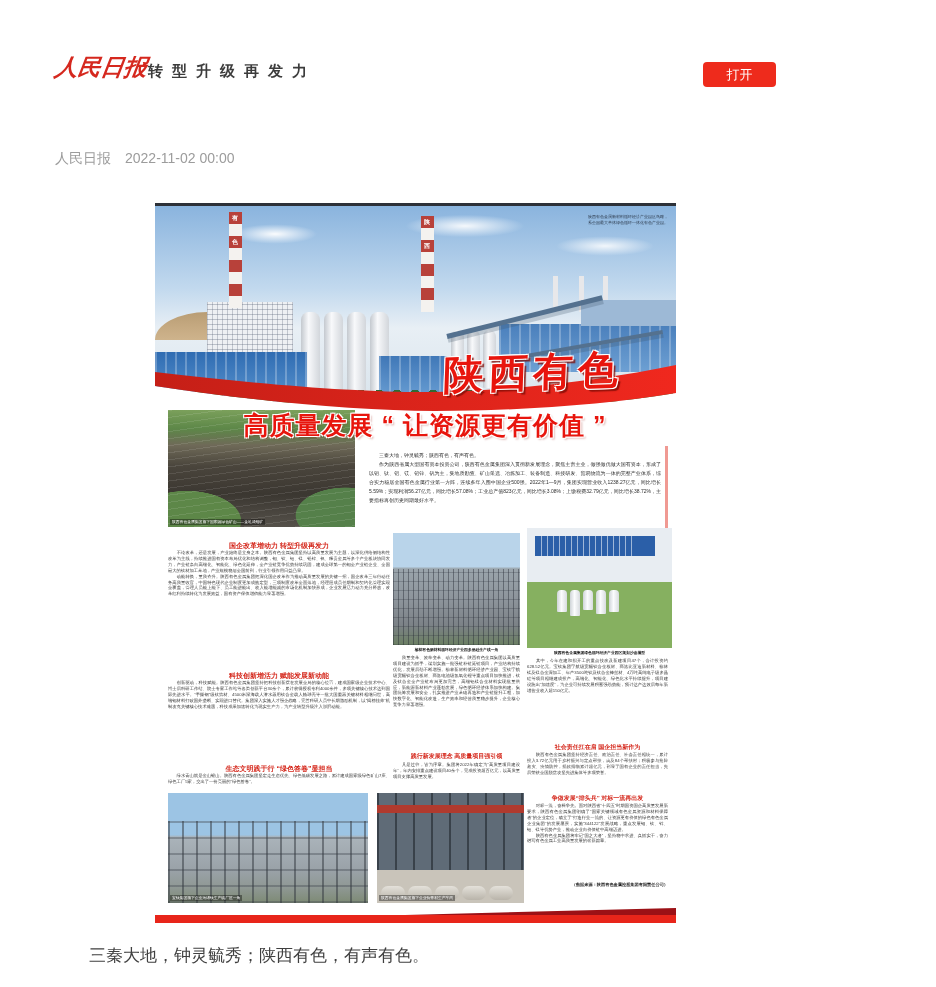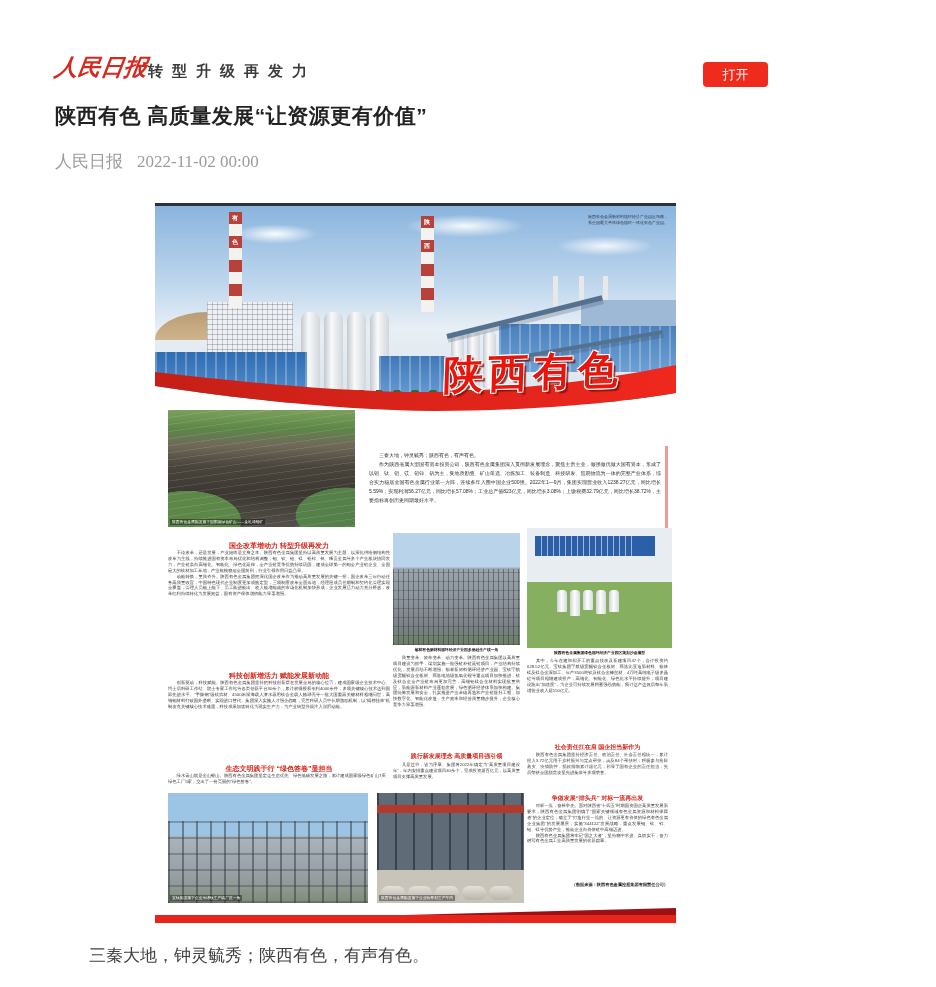--- a/index.html
+++ b/index.html
@@ -3,24 +3,24 @@
 <meta charset="utf-8">
 <style>
   html,body{margin:0;padding:0;background:#fff;}
   .page{position:relative;width:936px;height:987px;background:#fff;overflow:hidden;
         font-family:"Liberation Sans",sans-serif;}
   .abs{position:absolute;}
   
   .logo{left:55px;top:52px;font-family:"Liberation Serif",serif;font-style:italic;font-weight:bold;
         font-size:23px;color:#d5281e;transform:skewX(-8deg);letter-spacing:0;}
   .tagline{left:148px;top:62px;font-size:15px;font-weight:700;letter-spacing:9px;color:#3c3c3c;}
-  .open-btn{left:703px;top:62px;width:65px;height:25px;background:#ee2b1c;color:#fff;border:none;
+  .open-btn{left:703px;top:62px;width:73px;height:25px;background:#ee2b1c;color:#fff;border:none;
         border-radius:4px;font-size:13px;font-family:"Liberation Sans",sans-serif;cursor:pointer;}
   .title{left:55px;top:102px;font-size:21px;font-weight:700;color:#222;letter-spacing:.5px;margin:0;}
-  .byline{left:55px;top:150px;font-size:17px;color:#9c9c9c;font-family:Liberation Serif, serif;}
+  .byline{left:55px;top:150px;font-size:14px;color:#9c9c9c;}
   .byline span{margin-right:14px;}
   .body-text{left:55px;top:944px;width:760px;font-size:17px;color:#404040;text-indent:2em;margin:0;}
   
   .paper{left:155px;top:203px;width:521px;height:722px;background:#fff;}
   .topbar{left:0;top:0;width:521px;height:3px;background:#2d3138;}
   .hero{left:0;top:3px;width:521px;height:197px;overflow:hidden;background:
     radial-gradient(ellipse 60px 14px at 120px 28px,rgba(255,255,255,.95),transparent 70%),
     radial-gradient(ellipse 85px 16px at 310px 20px,rgba(255,255,255,.9),transparent 70%),
     radial-gradient(ellipse 70px 14px at 450px 40px,rgba(255,255,255,.85),transparent 70%),
     linear-gradient(180deg,#8ab4de 0,#c2d9ee 42%,#e8eff5 62%,#d9e4ec 100%);}
@@ -89,21 +89,20 @@
 </style>
 </head>
 <body>
 
 <div class="page">
 
   <div class="abs logo">人民日报</div>
   <div class="abs tagline">转型升级再发力</div>
   <button class="abs open-btn">打开</button>
 
-  <h1 class="abs title">陕西有色 高质量发展“让资源更有价值”</h1>
   <div class="abs byline">
     <span>人民日报</span><span>2022-11-02 00:00</span>
   </div>
 
   <div class="abs paper">
     <div class="abs topbar"></div>
 
     <div class="abs hero">
       <div class="abs hills"></div>
       <div class="abs hills2"></div>
@@ -148,20 +147,21 @@
         <linearGradient id="rg" x1="0" y1="0" x2="1" y2="0">
           <stop offset="0" stop-color="#c51f17"></stop>
             <stop offset="1" stop-color="#f0281e"></stop>
         </linearGradient>
       </defs>
       <path d="M0,63 C100,78 200,88 280,88 C360,88 450,82 521,70 L521,105 L0,105 Z" fill="#ffffff"></path>
       <path d="M0,49 C110,62 210,70 280,69 C360,67.5 450,57 521,42 L521,70 C450,82 360,88 280,88 C200,88 100,78 0,63 Z" fill="url(#rg)"></path>
     </svg>
     <div class="abs brand">陕西有色</div>
 
+    <div class="abs headline">高质量发展 “ 让资源更有价值 ”</div>
 
     <div class="abs mine photo">
       <span class="pcap">陕西有色金属集团旗下国家级绿色矿山——金堆城钼矿</span>
     </div>
     <div class="abs intro">　　三秦大地，钟灵毓秀；陕西有色，有声有色。
 　　作为陕西省属大型国有资本投资公司，陕西有色金属集团深入贯彻新发展理念，聚焦主责主业，做强做优做大国有资本，形成了以钼、钛、铝、镁、铅锌、钒为主，集地质勘查、矿山采选、冶炼加工、装备制造、科技研发、贸易物流为一体的完整产业体系，综合实力稳居全国有色金属行业第一方阵，连续多年入围中国企业500强。2022年1—9月，集团实现营业收入1238.27亿元，同比增长5.59%；实现利润56.27亿元，同比增长57.08%；工业总产值823亿元，同比增长3.08%；上缴税费32.79亿元，同比增长38.72%，主要指标再创历史同期最好水平。</div>
     <div class="abs redbar"></div>
 
     <div class="abs sec-h" style="left:13px;top:338px;width:222px;">国企改革增动力 转型升级再发力</div>
     <div class="abs tiny" style="left:13px;top:347px;width:222px;height:119px;">　　不论改革，还是发展，产业始终是立身之本。陕西有色金属集团坚持以高质量发展为主题，以深化供给侧结构性改革为主线，持续推进国有资本布局优化和结构调整，钼、钛、铝、镁、铅锌、钒、稀贵金属等多个产业板块协同发力，产业链条向高端化、智能化、绿色化延伸，全产业链竞争优势持续巩固，建成全球第一的钼全产业链企业、全国最大的钛材加工基地，产业规模稳居全国前列，行业引领作用日益凸显。

